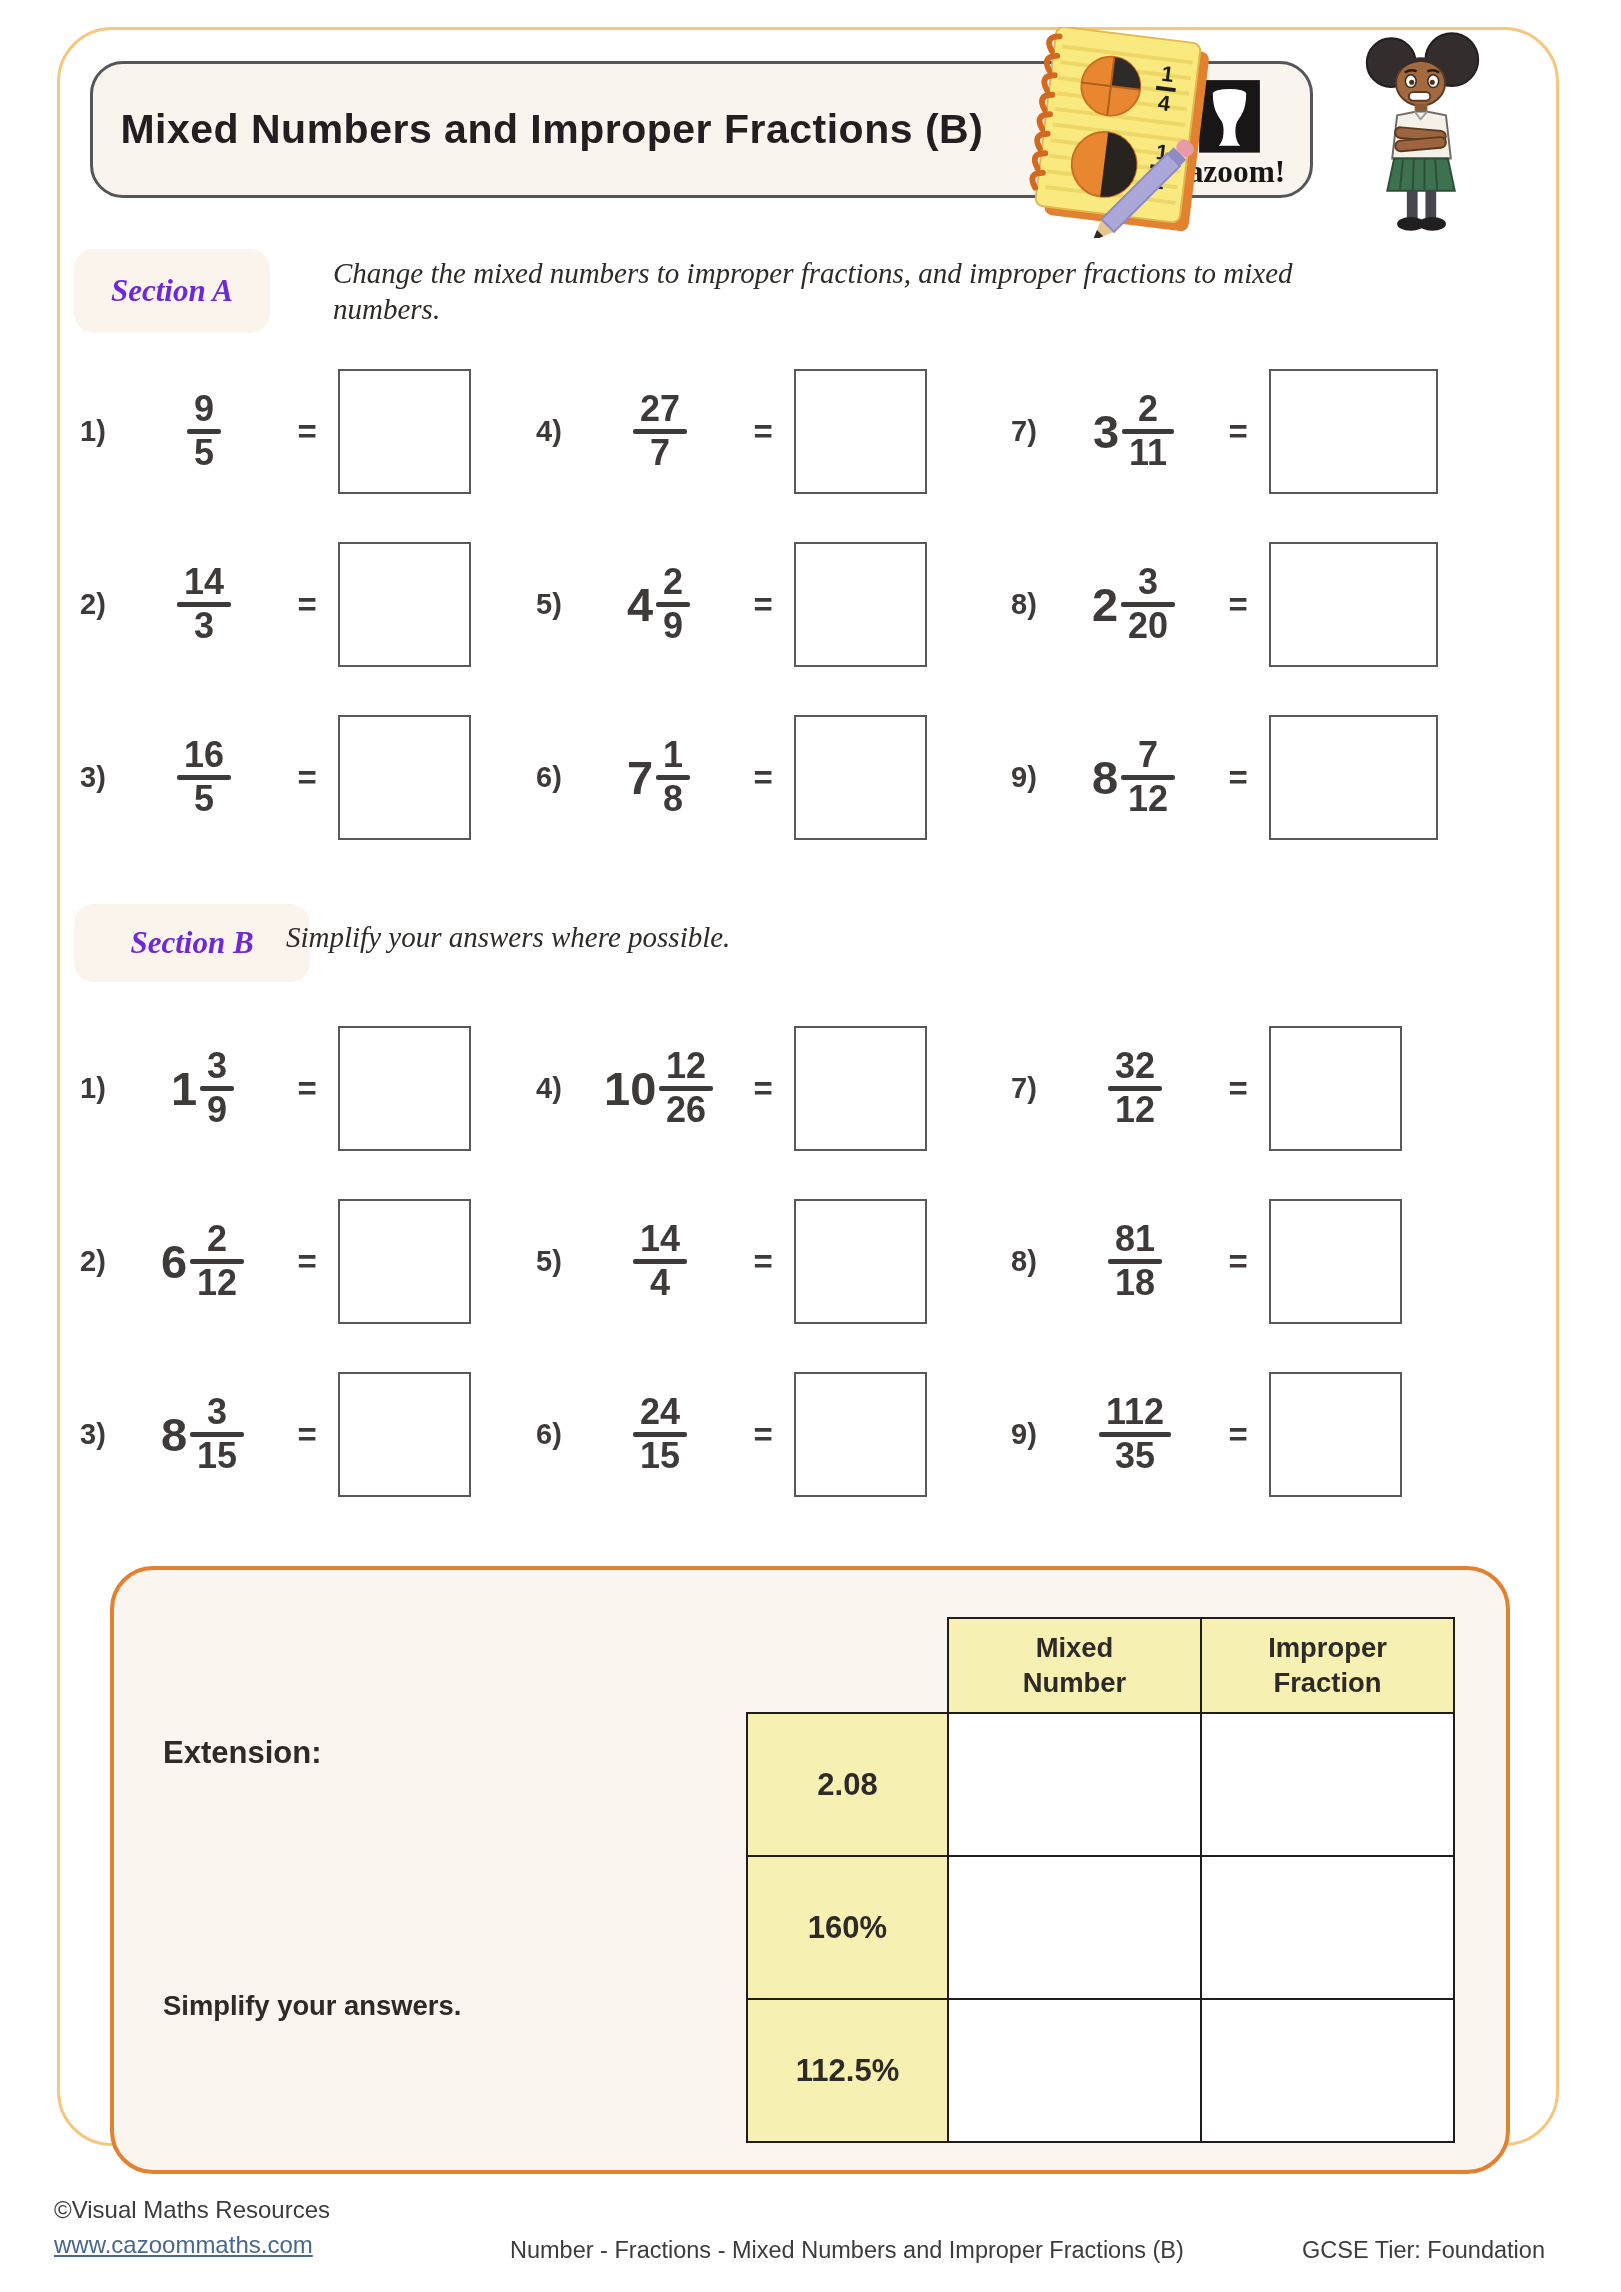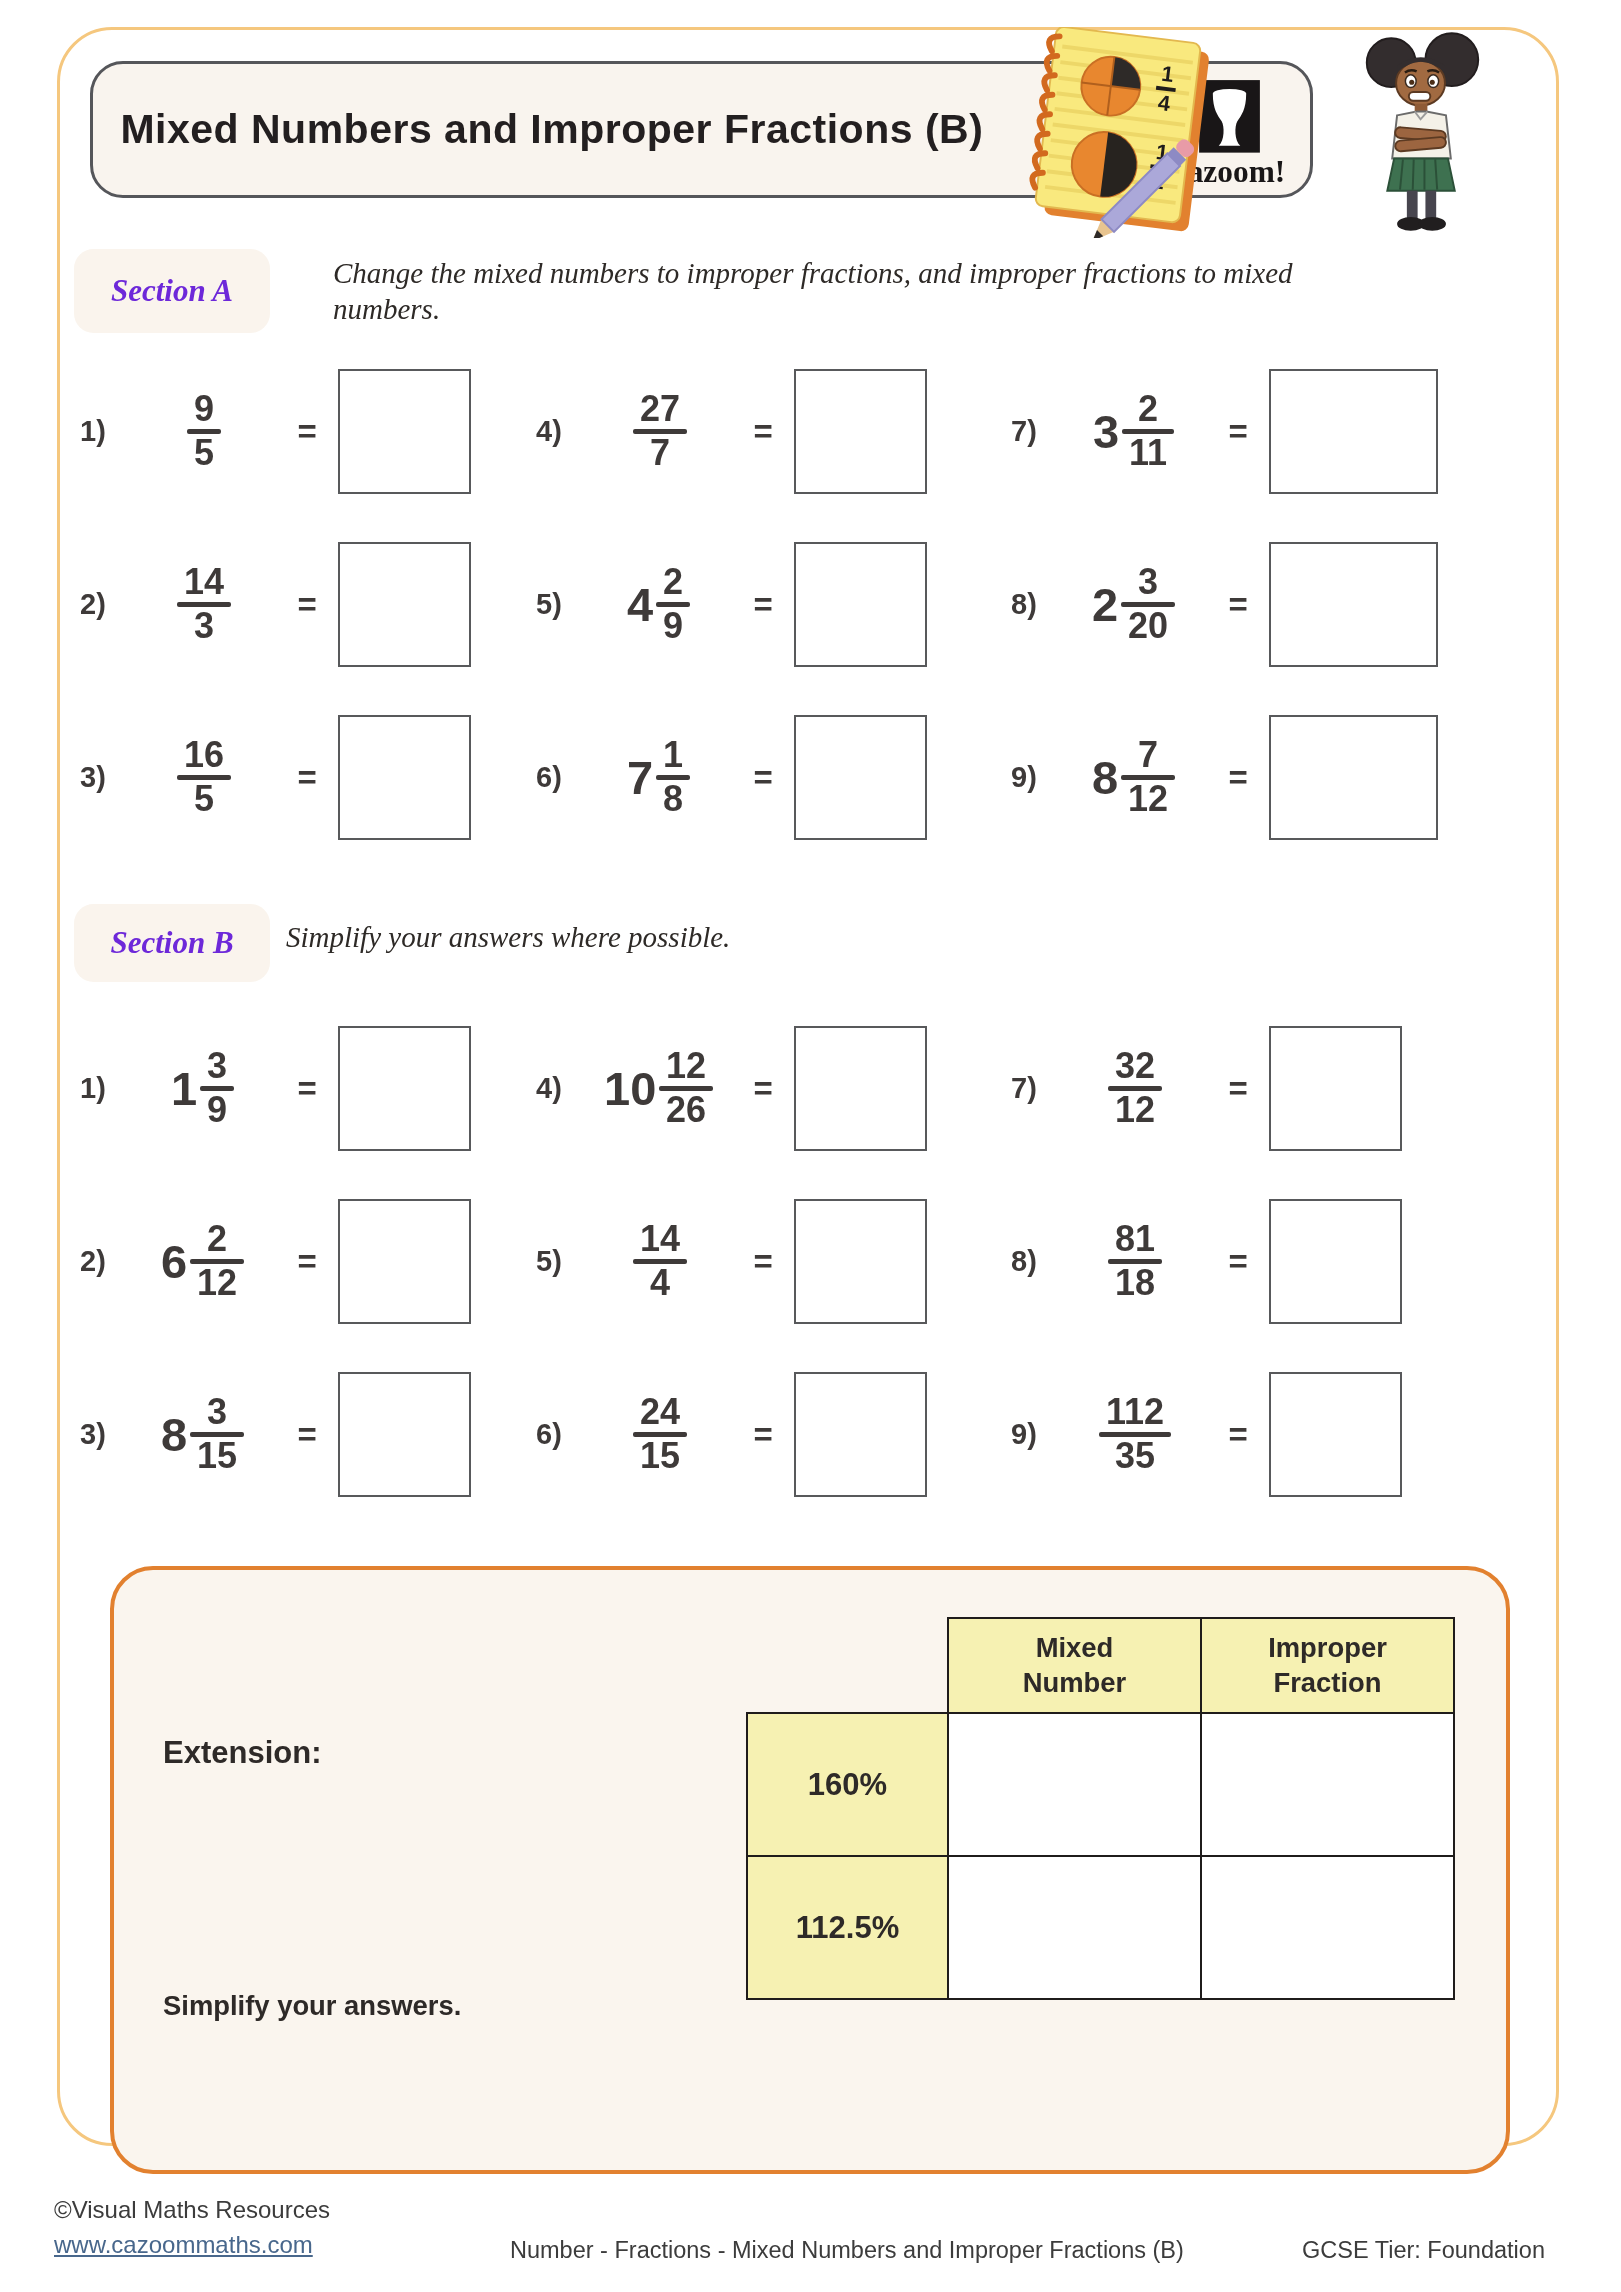--- a/index.html
+++ b/index.html
@@ -26,21 +26,21 @@
   .girl-art{position:absolute;left:1358px;top:31px;z-index:6;}
 
   
   .section-label{
     position:absolute;background:#FAF4ED;border-radius:19.6px;
     font-family:"Liberation Serif", serif;font-style:italic;font-weight:bold;
     font-size:31px;color:#6d28d9;display:flex;align-items:center;justify-content:center;
     z-index:2;
   }
   .label-a{left:74px;top:249px;width:196px;height:84px;}
-  .label-b{left:74px;top:904px;width:196px;height:78px;}
+  .label-b{left:74px;top:904px;width:236px;height:78px;}
   .instructions{
     position:absolute;font-family:"Liberation Serif", serif;font-style:italic;
     font-size:29px;color:#2E2A27;line-height:1.25;z-index:2;
   }
   .instr-a{left:286px;top:255px;width:1029px;margin-left:47px;}
   .instr-b{left:286px;top:919px;width:1029px;}
 
   
   .pgrid{position:absolute;left:80px;width:1475px;display:grid;
     grid-template-columns:456px 475px 534px;grid-auto-rows:173px;z-index:2;}
@@ -448,20 +448,25 @@
         <tr>
       <td class="corner"></td>
       <th>
         <span class="th-inner">Mixed Number</span>
       </th>
       <th>
         <span class="th-inner">Improper Fraction</span>
       </th>
     </tr>
     <tr>
+      <td class="row-label">2.08</td>
+      <td class="cell-answer"></td>
+      <td class="cell-answer"></td>
+    </tr>
+    <tr>
       <td class="row-label">160%</td>
       <td class="cell-answer"></td>
       <td class="cell-answer"></td>
     </tr>
     <tr>
       <td class="row-label">112.5%</td>
       <td class="cell-answer"></td>
       <td class="cell-answer"></td>
     </tr>
   </tbody>

